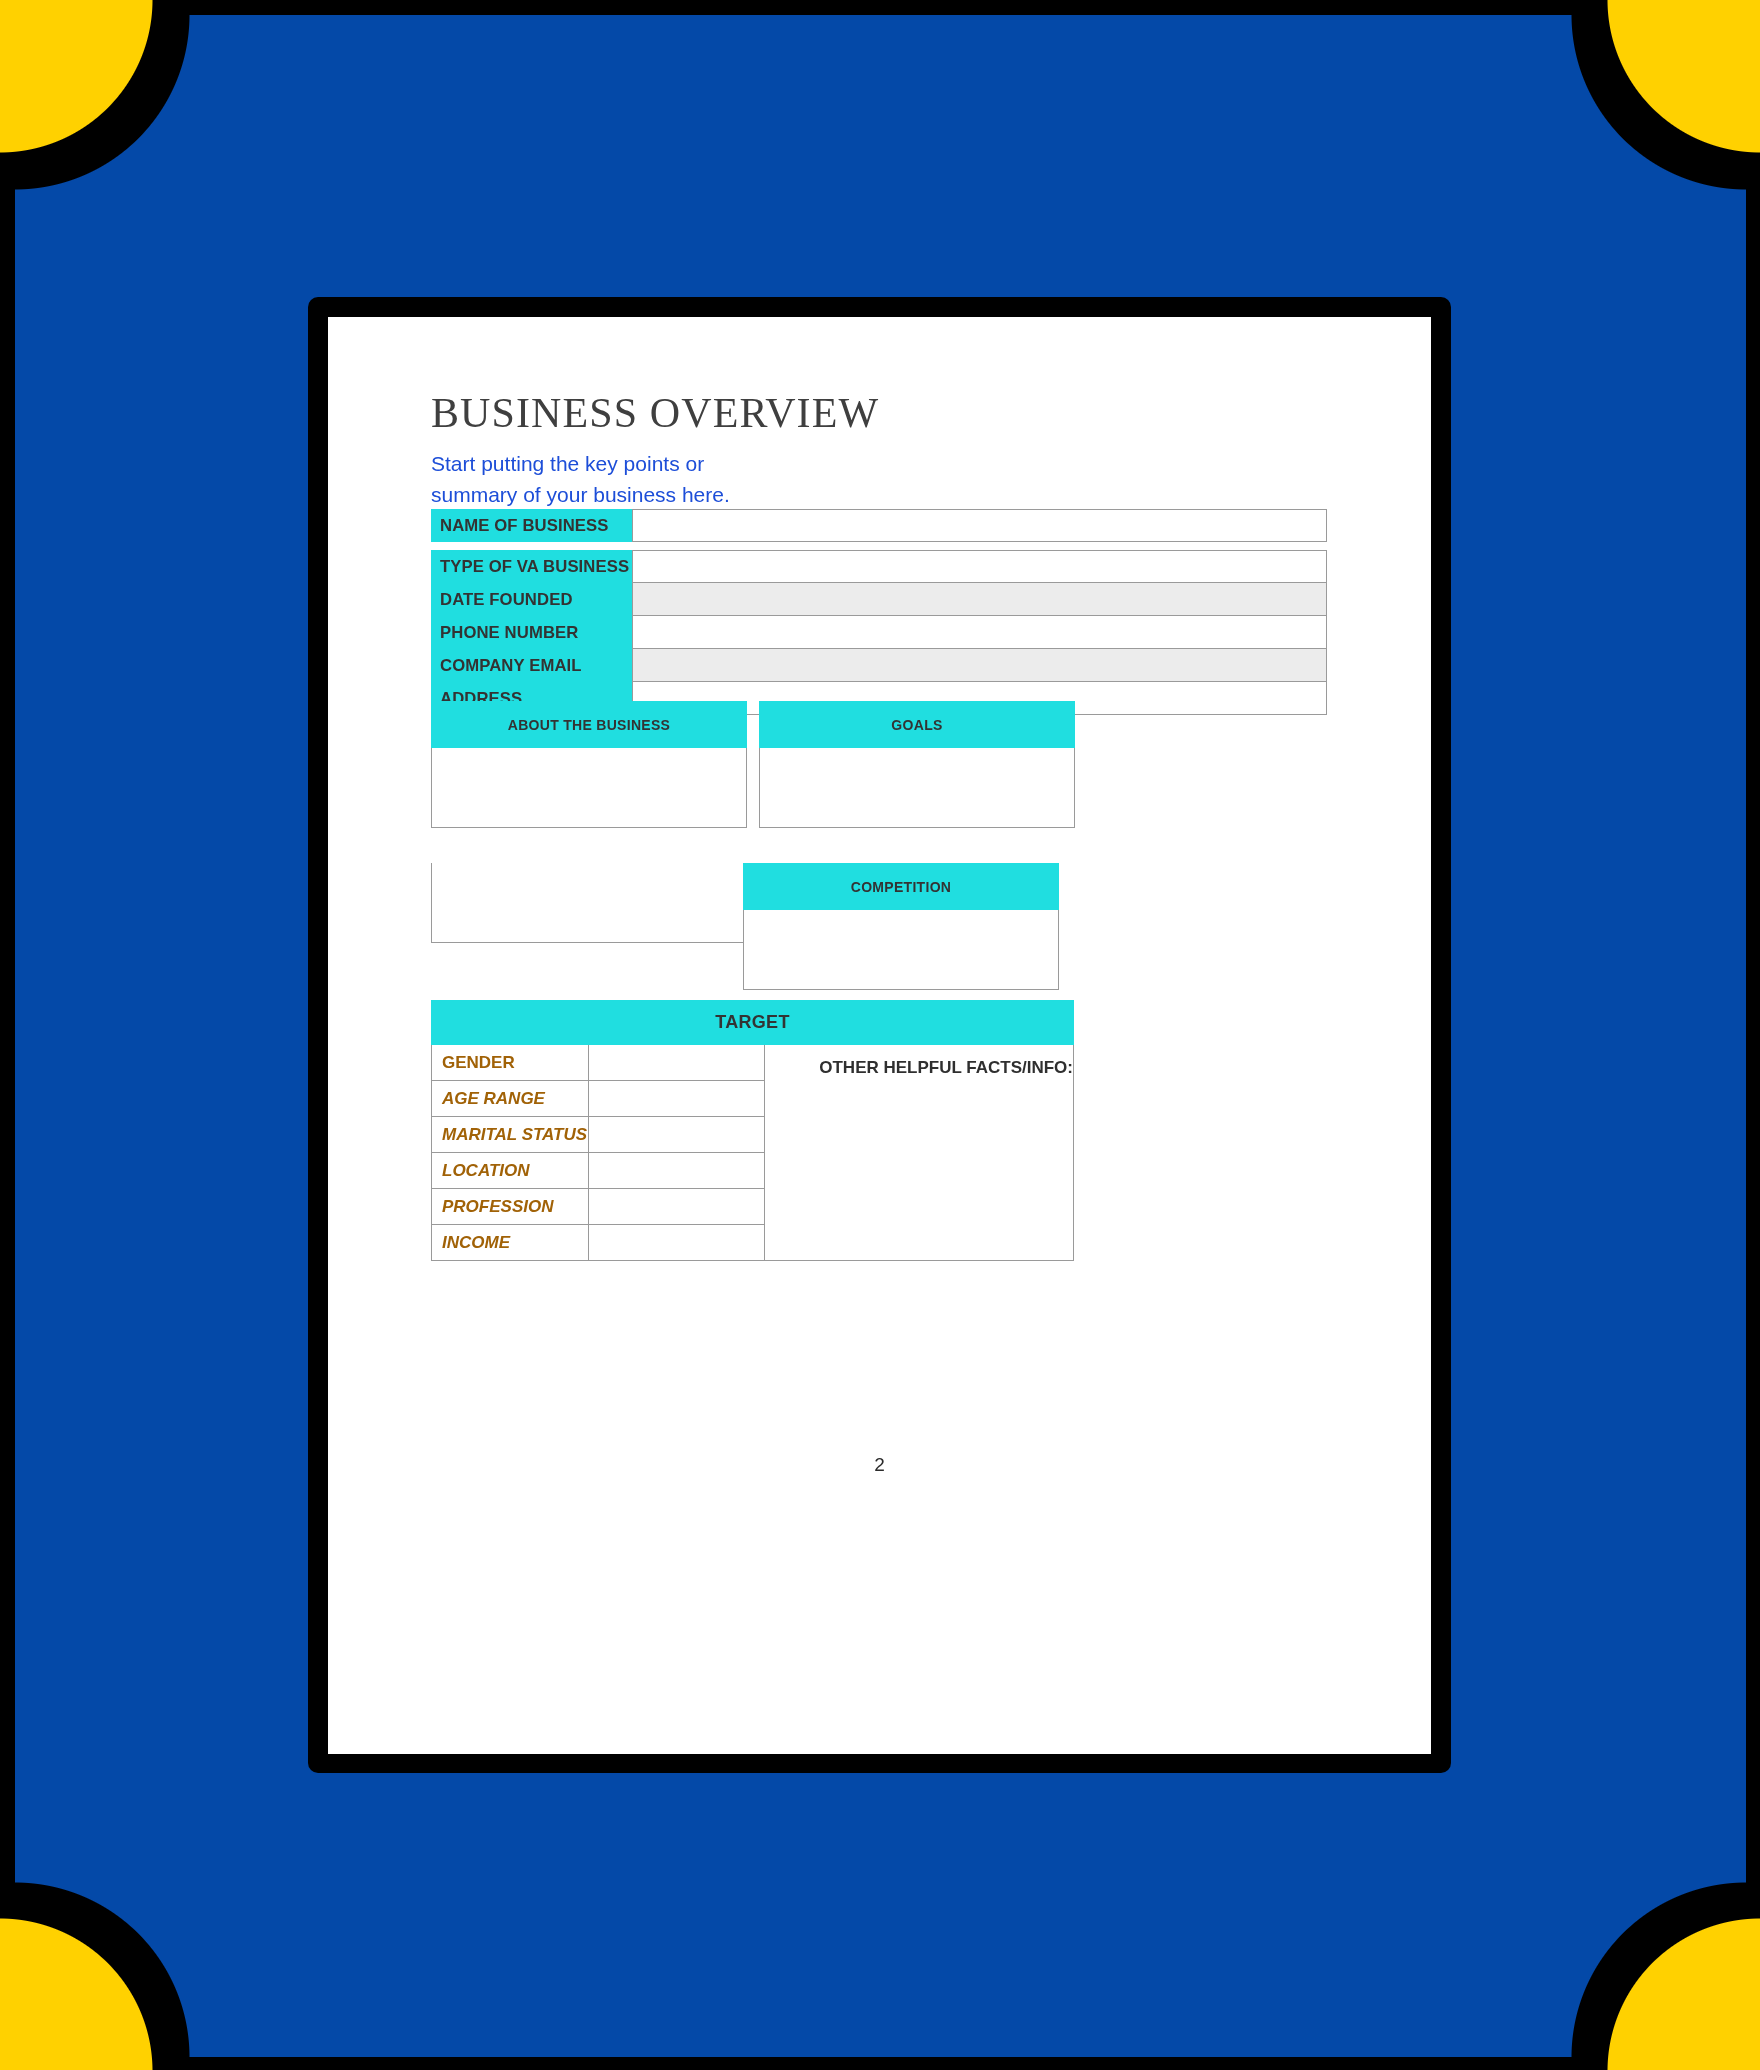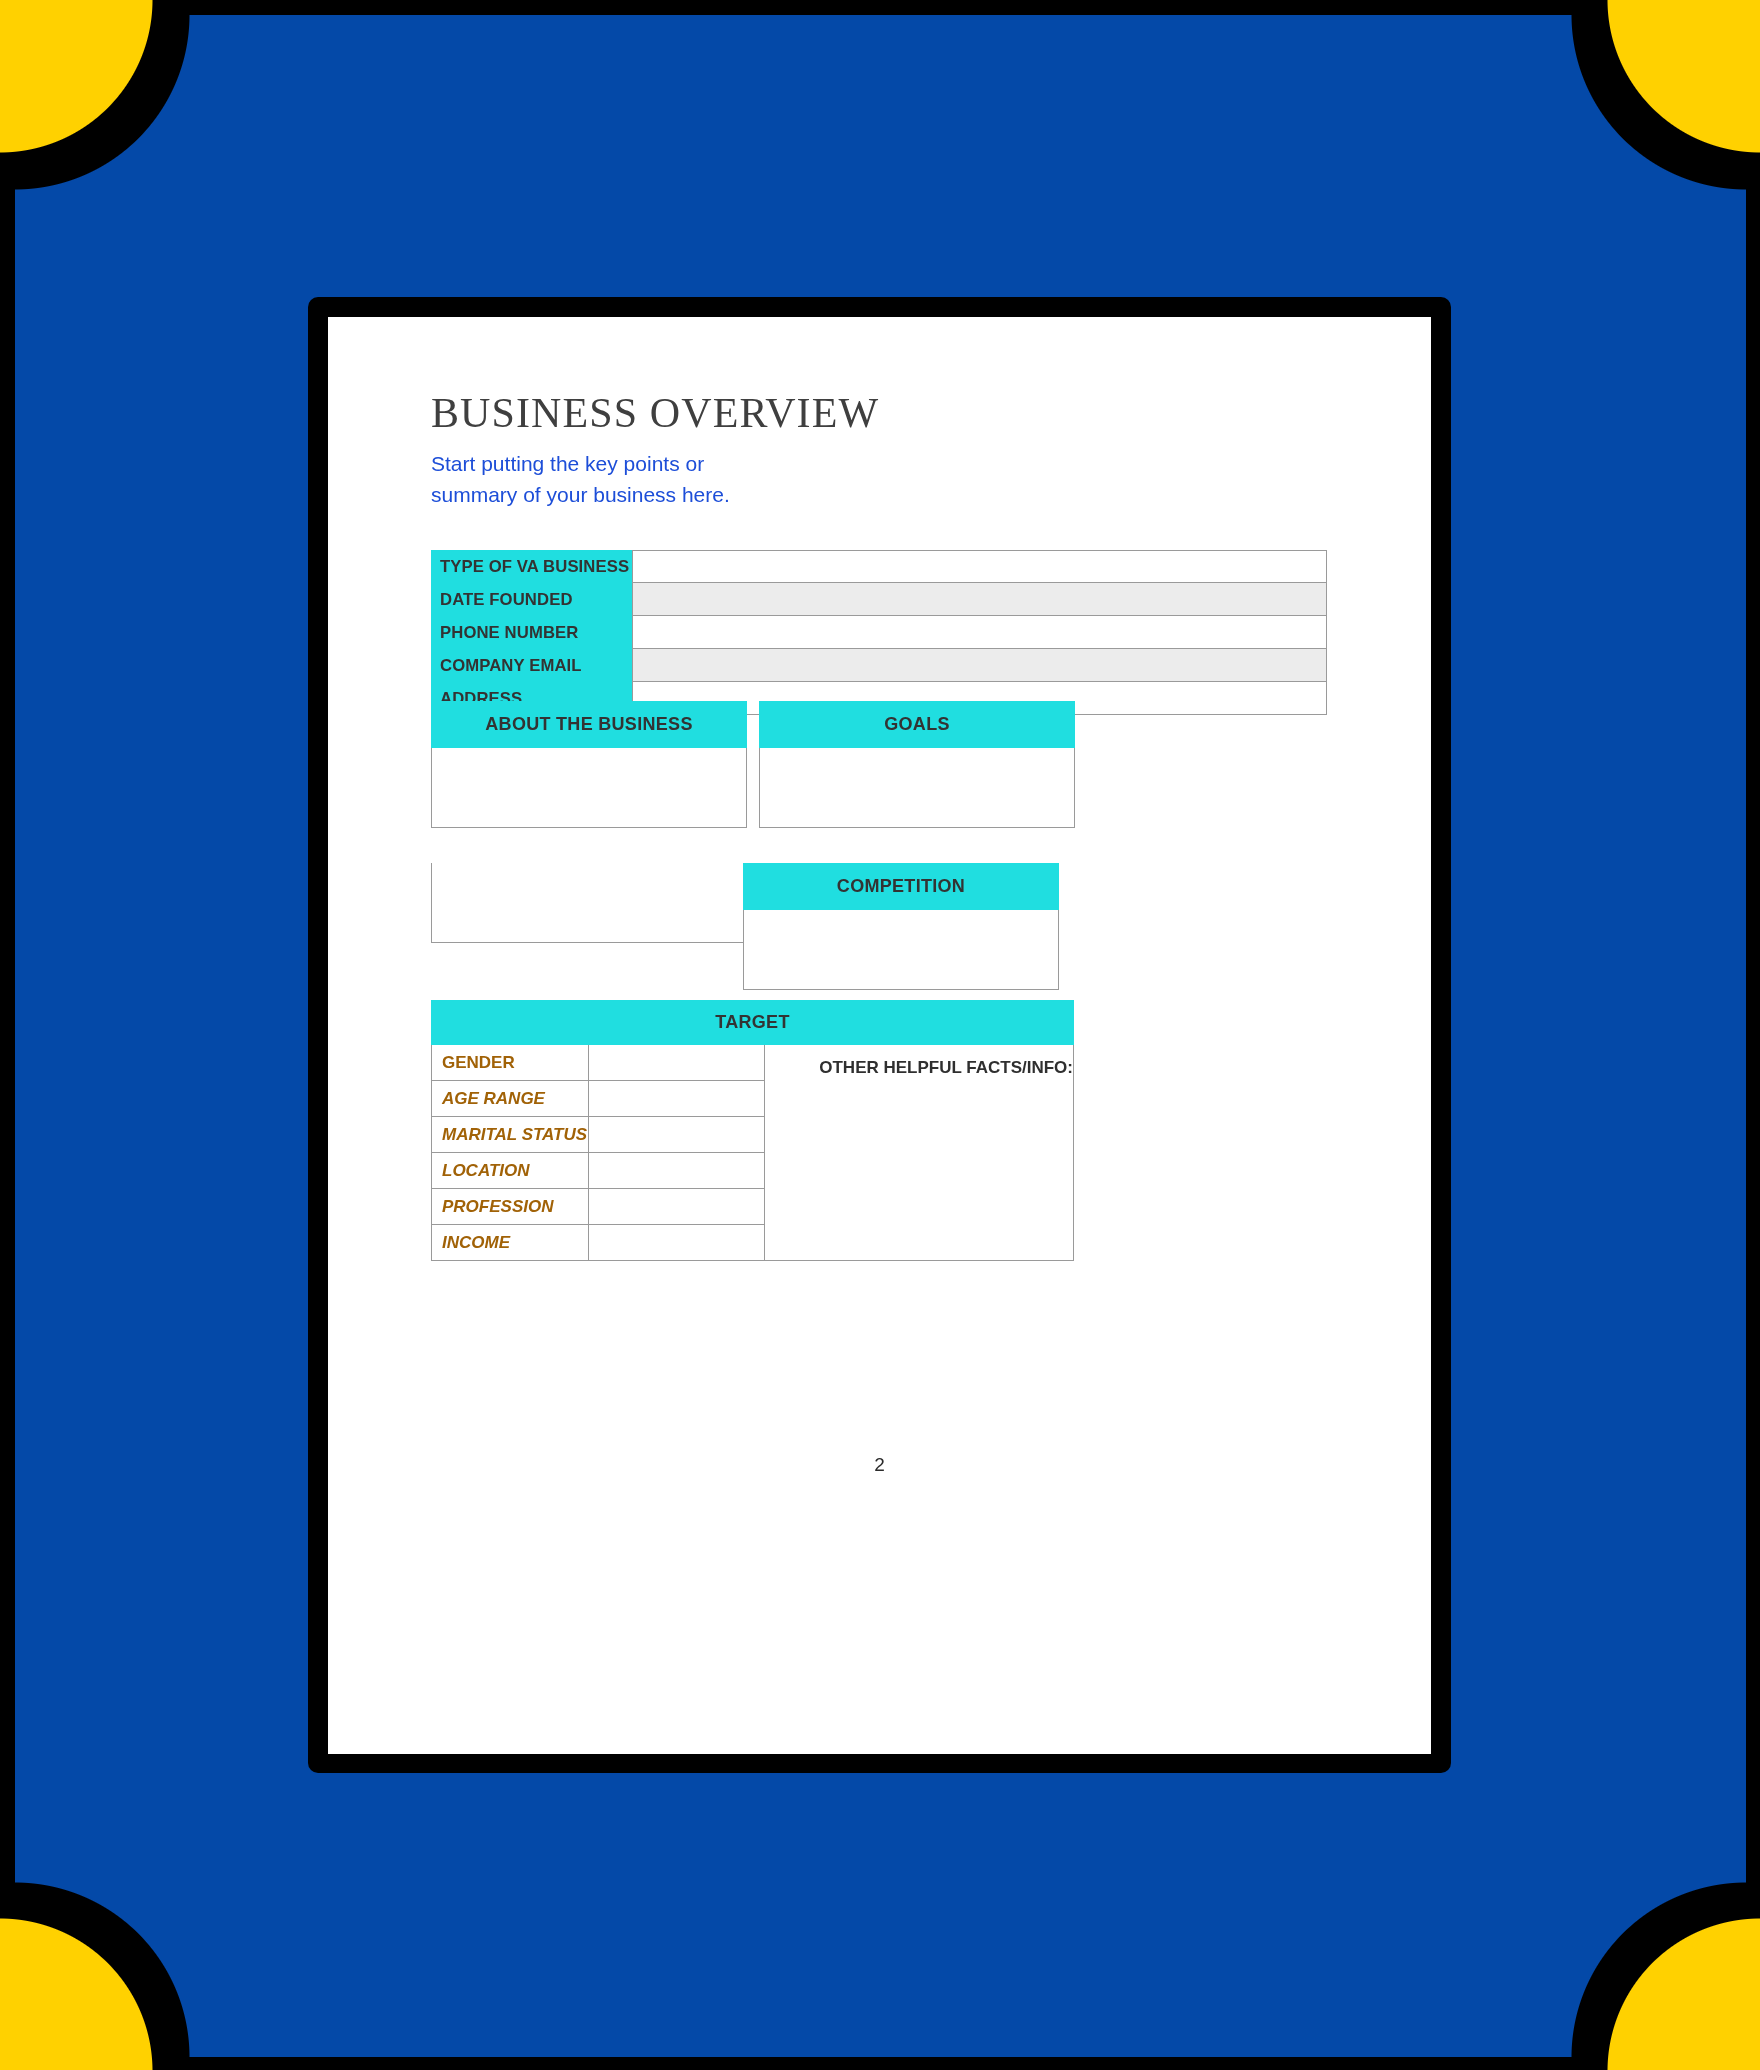--- a/index.html
+++ b/index.html
@@ -148,21 +148,21 @@
   
   .sec {
     position: absolute;
     width: 316px;
   }
   .sec-head {
     height: 47px;
     background: #20DEE0;
     color: #333333;
     font-weight: bold;
-    font-size: 18px;
+    font-size: 14px;
     letter-spacing: 0.3px;
     display: flex;
     align-items: center;
     justify-content: center;
   }
   .sec-body {
     height: 80px;
     background: #ffffff;
     border: 1.8px solid #9a9a9a;
     border-top: none;
@@ -244,20 +244,26 @@
 
   <div class="page-mat">
     <div class="page">
       <div class="page-inner">
 
         <div class="doc-title">BUSINESS OVERVIEW</div>
 
         <div class="doc-sub">Start putting the key points or
 summary of your business here.</div>
 
+        <div class="info-block" style="top:192px; width:896px;">
+          <div class="info-row">
+            <div class="info-label">NAME OF BUSINESS</div>
+            <div class="info-value"></div>
+          </div>
+        </div>
 
         <div class="info-block stacked" style="top:233px; width:896px;">
 
           <div class="info-row">
             <div class="info-label">TYPE OF VA BUSINESS</div>
             <div class="info-value"></div>
           </div>
 
           <div class="info-row">
             <div class="info-label">DATE FOUNDED</div>

